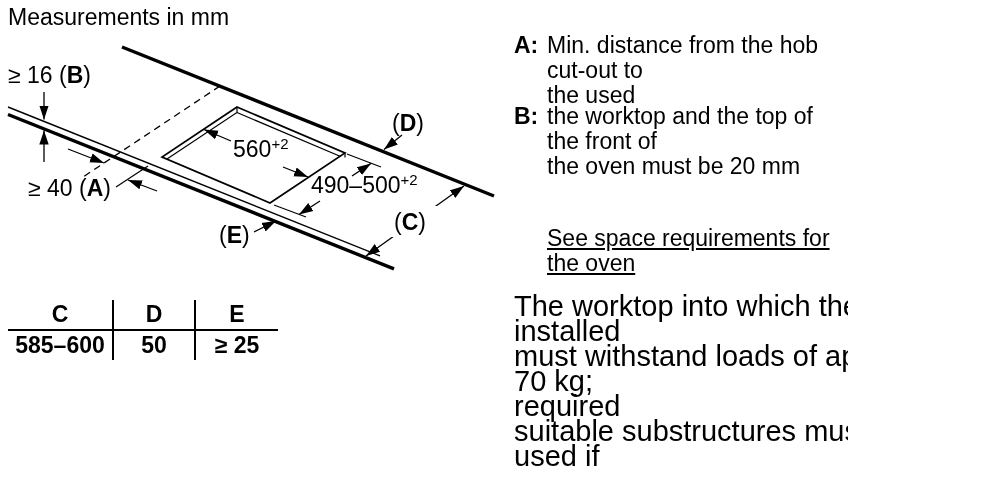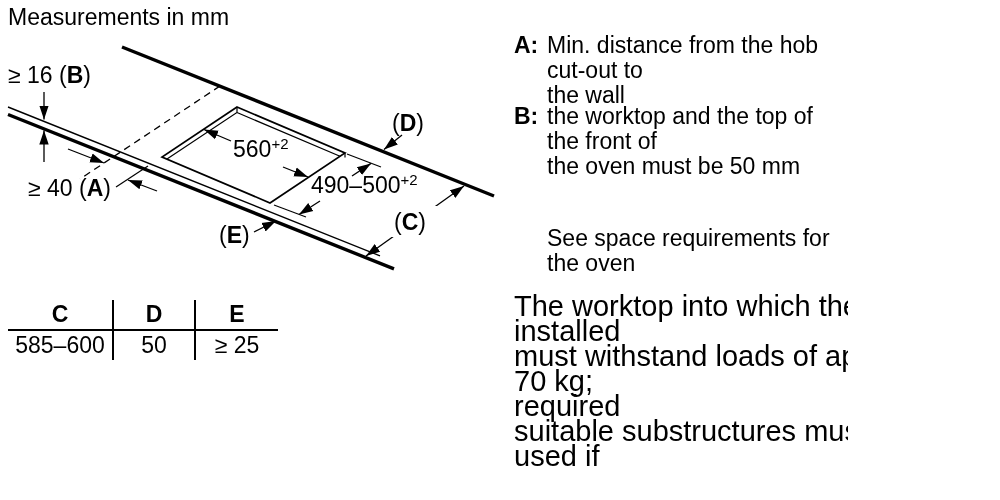--- a/index.html
+++ b/index.html
@@ -9,21 +9,21 @@
   }
   .title{position:absolute;left:8px;top:5px;font-size:23px;line-height:25px;}
   svg.diag{position:absolute;left:0;top:0;}
   svg.diag text{font-family:"Liberation Sans","DejaVu Sans",sans-serif;fill:#000;font-size:23px;}
   table.spec{
     position:absolute;left:8px;top:300px;border-collapse:collapse;table-layout:fixed;
     font-size:23px;
   }
   table.spec th,table.spec td{
     padding:0;margin:0;text-align:center;vertical-align:middle;height:29px;
-    font-weight:normal;white-space:nowrap;
+    font-weight:bold;white-space:nowrap;
   }
   table.spec th{font-weight:bold;}
   table.spec .c2,table.spec .c3{border-left:2px solid #000;}
   table.spec tr.r1 th,table.spec tr.r1 td,
   table.spec tr.r2 th,table.spec tr.r2 td{border-top:2px solid #000;}
   .note{position:absolute;display:flex;font-size:23px;line-height:25px;}
   .note .nlabel{font-weight:bold;width:33px;flex:none;}
   .para{position:absolute;font-size:29px;line-height:25px;}
 </style>
 </head>
@@ -104,33 +104,33 @@
       <td class="c2">50</td>
       <td class="c3">≥ 25</td>
     </tr>
   </tbody>
     </table>
 
   <div class="note" style="left:514px;top:33px;">
     <div class="nlabel">A:</div>
     <div class="ntext">
       <div>Min. distance from the hob cut-out to</div>
-      <div>the wall</div>
+      <div>the used</div>
     </div>
   </div>
 
   <div class="note" style="left:514px;top:104px;">
     <div class="nlabel">B:</div>
     <div class="ntext">
       <div>the worktop and the top of the front of</div>
-      <div>the oven must be 50 mm</div>
+      <div>the oven must be 20 mm</div>
     </div>
   </div>
 
-  <div class="note" style="left:547px;top:226px;">
+  <div class="note" style="left:547px;top:226px;text-decoration:underline;">
     <div class="ntext">
       <div>See space requirements for the oven</div>
     </div>
   </div>
 
   <div class="para" style="left:514px;top:294px;width:445px;">
     <div>The worktop into which the hob is installed</div>
     <div>must withstand loads of approx. 70 kg;</div>
     <div>required</div>
     <div>suitable substructures must be used if</div>

